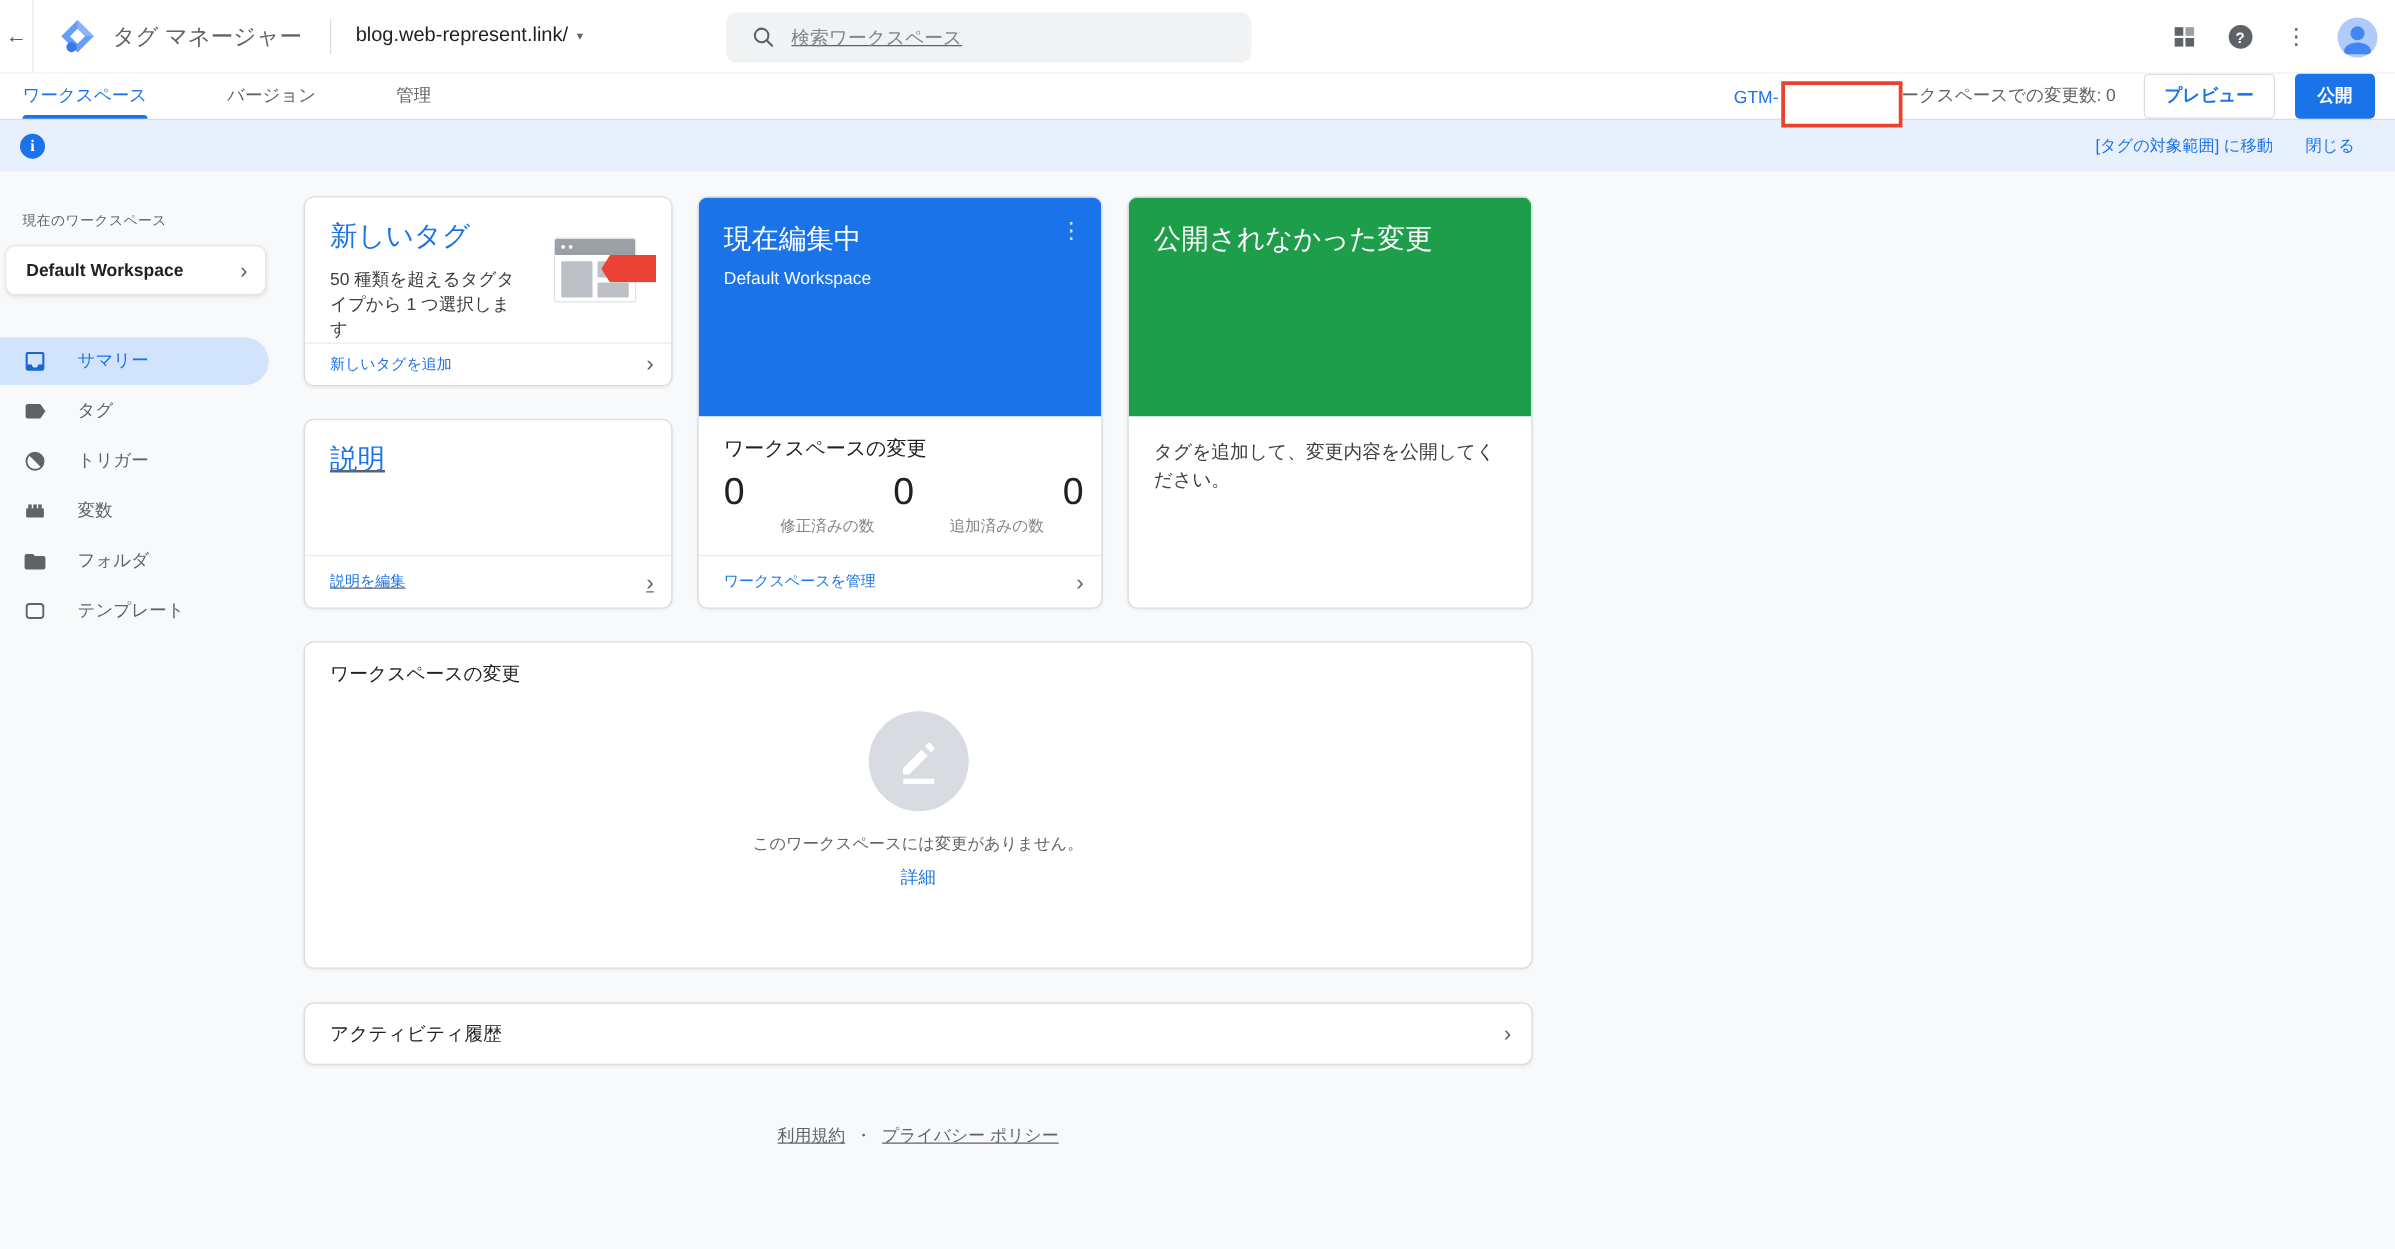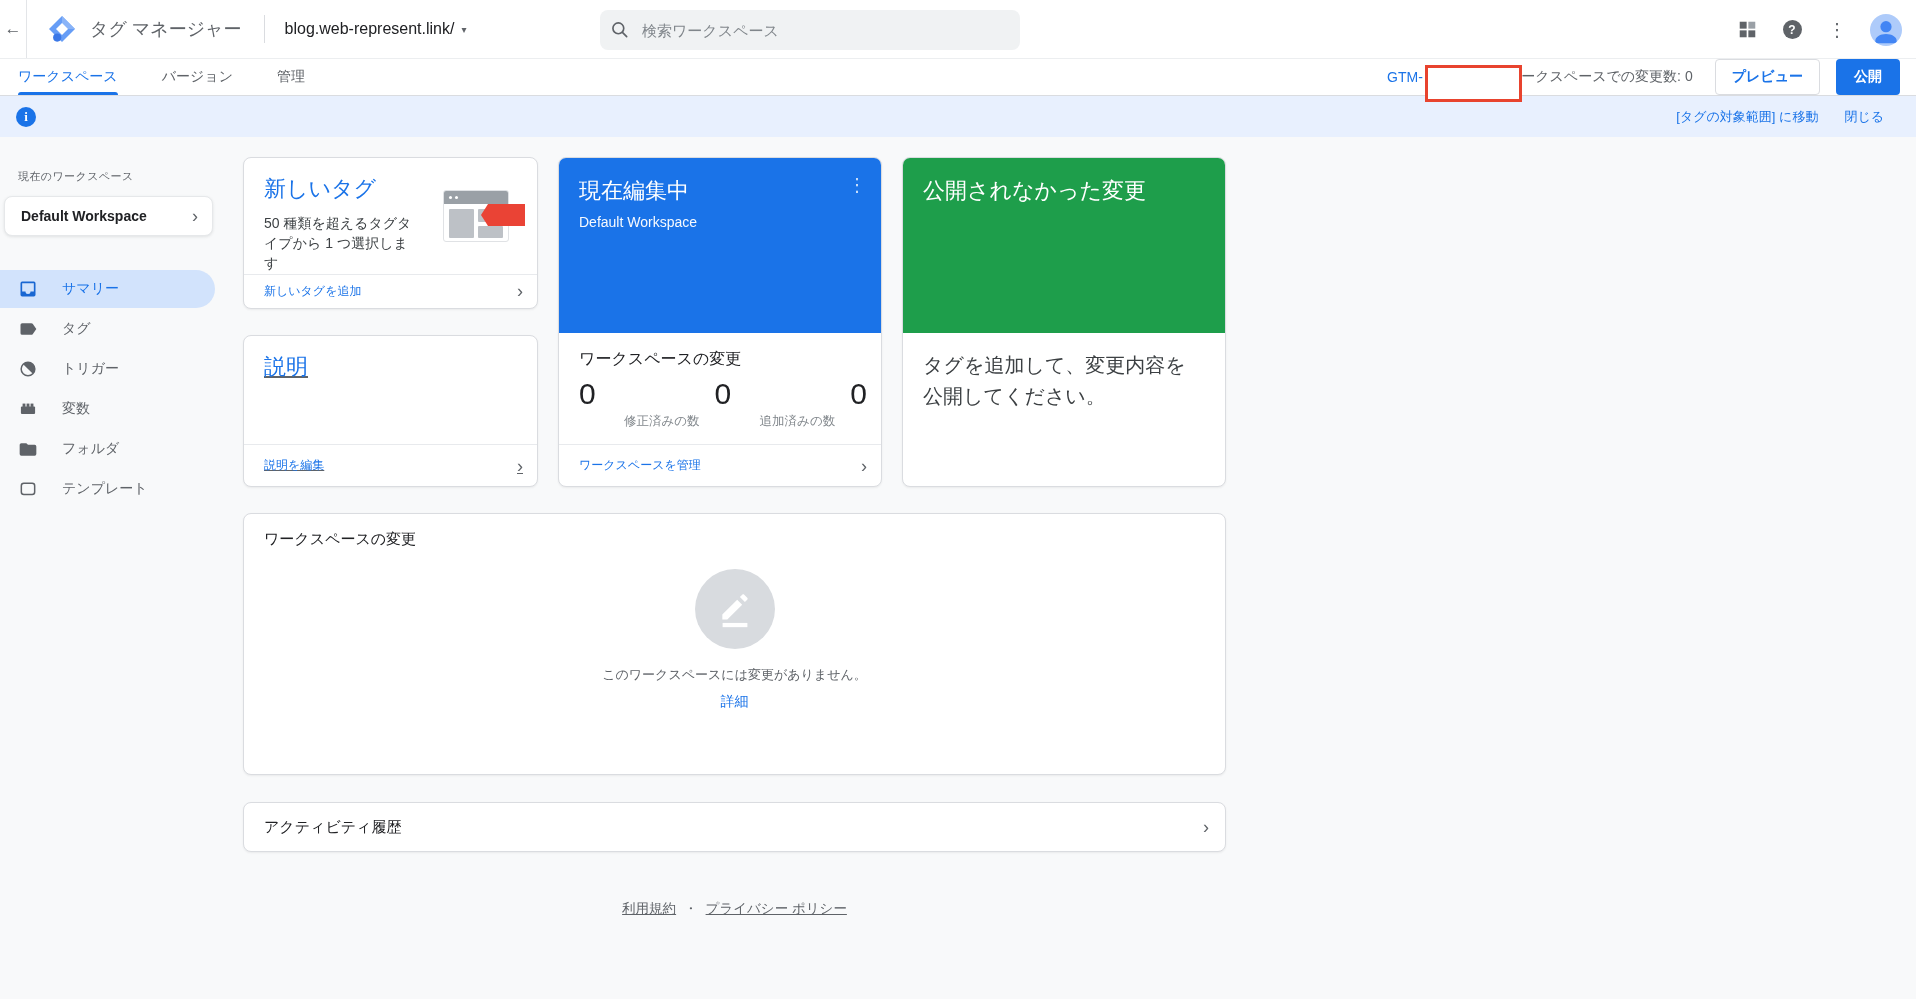--- a/index.html
+++ b/index.html
@@ -18,42 +18,42 @@
   .back-strip { width:27px; height:100%; border-right:1px solid #e3e5e8;
     display:flex; align-items:center; justify-content:center; cursor:pointer; }
   .back-arrow { font-size:17px; color:#5f6368; }
   .brand-logo { width:28px; height:28px; margin-left:21px; cursor:pointer; }
   .app-title { font-size:18px; color:#5f6368; margin-left:14px; white-space:nowrap; }
   .title-divider { width:1px; height:28px; background:#dadce0; margin-left:22px; }
   .container-select { display:flex; align-items:center; margin-left:20px; cursor:pointer;
     background:none; border:none; font-family:inherit; }
   .container-domain { font-size:16px; color:#202124; }
   .caret { font-size:10px; color:#5f6368; margin-left:7px; }
-  .search-box { position:absolute; left:600px; top:10px; width:420px; height:40px;
-    background:#f0f2f3; border-radius:8px; display:flex; align-items:center; padding:0 10px; }
+  .search-box { position:absolute; left:581px; top:10px; width:420px; height:40px;
+    background:#f0f2f3; border-radius:8px; display:flex; align-items:center; padding:0 20px;text-decoration:underline; }
   .search-box svg { flex:0 0 auto; }
   .search-box input { flex:1; border:none; outline:none; background:transparent;
     font-size:15px; color:#202124; margin-left:12px; font-family:inherit; }
   .search-box input::placeholder { color:#80868b; }
   .top-icons { position:absolute; right:14px; top:0; height:59px; display:flex;
     align-items:center; gap:21px; }
   .icon-btn { width:24px; height:24px; display:flex; align-items:center;
     justify-content:center; cursor:pointer; }
   .help-circle { width:19px; height:19px; border-radius:50%; background:#5f6368;
     color:#fff; font-size:12px; font-weight:bold; display:flex; align-items:center;
     justify-content:center; }
   .kebab { font-size:18px; color:#5f6368; letter-spacing:0; }
   .avatar { width:32px; height:32px; border-radius:50%; background:#aecbfa;
     overflow:hidden; cursor:pointer; }
 
   
   .tabbar { height:37px; background:#fff; border-bottom:1px solid #dadce0;
     display:flex; align-items:center; justify-content:space-between;
     position:relative; z-index:2; }
-  .tabs { display:flex; height:100%; padding-left:18px; gap:44px; }
+  .tabs { display:flex; height:100%; padding-left:18px; gap:64px; }
   .tab { position:relative; display:flex; align-items:center; font-size:14px;
     color:#5f6368; cursor:pointer; white-space:nowrap; }
   .tab.active { color:#1a73e8; }
   .tab.active::after { content:""; position:absolute; left:0; right:0; bottom:0;
     height:3px; background:#1a73e8; border-radius:3px 3px 0 0; }
   .tabbar-right { display:flex; align-items:center; padding-right:16px; }
   .gtm-id { color:#1a73e8; font-size:14px; cursor:pointer; white-space:nowrap; }
   .redaction { width:97px; height:37px; border:3px solid #e8432e; background:#fff;
     position:relative; z-index:3; margin-top:13px; margin-left:2px; }
   .changes-label { font-size:14px; color:#5f6368; margin-left:-15px; margin-right:22px;
@@ -134,21 +134,21 @@
   .blue-sub { font-size:14px; margin-top:8px; color:rgba(255,255,255,.96); }
   .blue-kebab { position:absolute; right:12px; top:16px; color:rgba(255,255,255,.8);
     font-size:18px; cursor:pointer; width:24px; text-align:center; }
   .ws-change-title { font-size:16px; color:#202124; padding:16px 20px 0 20px; }
   .stats-row { display:flex; gap:15px; padding:6px 20px 0 20px; }
   .stat-value { font-size:30px; color:#202124; line-height:1.2; }
   .stat-label { font-size:12.5px; color:#80868b; margin-top:1px; white-space:nowrap;margin-left:45px; }
 
   .green-top { height:175px; background:#1e9e4b; color:#fff; padding:18px 20px; }
   .green-title { font-size:22px; font-weight:normal; }
-  .unpub-body { padding:17px 20px; font-size:20px; color:#3c4043; line-height:1.55; }
+  .unpub-body { padding:17px 20px; font-size:15px; color:#3c4043; line-height:1.55; }
 
   .card-changes { margin-top:26px; height:262px; padding-top:16px;
     display:flex; flex-direction:column; }
   .changes-title { font-size:15px; color:#202124; padding:0 20px; }
   .pencil-circle { width:80px; height:80px; border-radius:50%; background:#d8dbdf;
     margin:20px auto 0 auto; display:flex; align-items:center; justify-content:center; }
   .empty-text { text-align:center; font-size:13px; color:#5f6368; margin-top:17px; }
   .details-link { text-align:center; font-size:14px; color:#1a73e8; margin-top:9px;
     cursor:pointer; }
 

